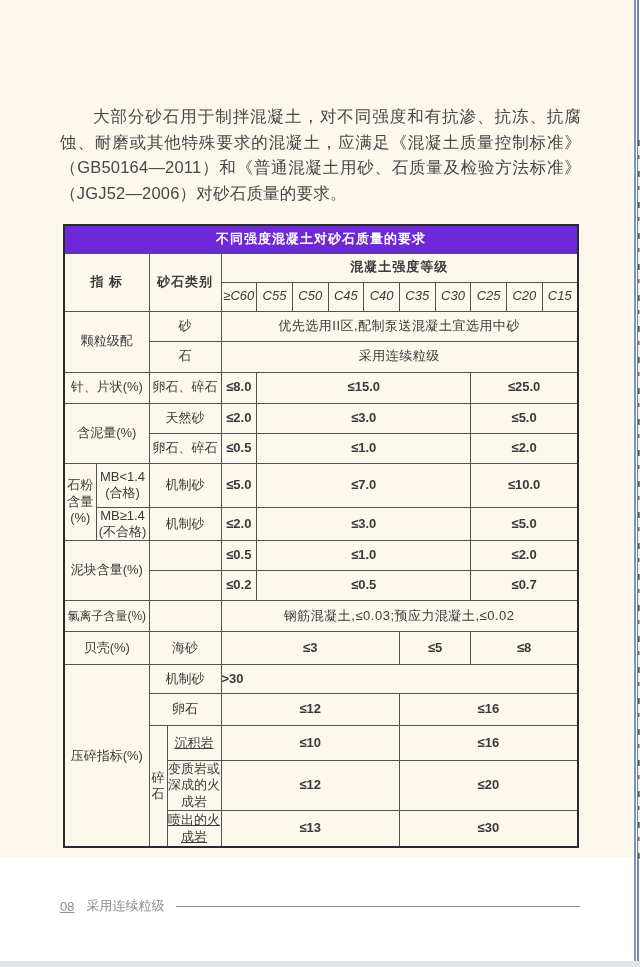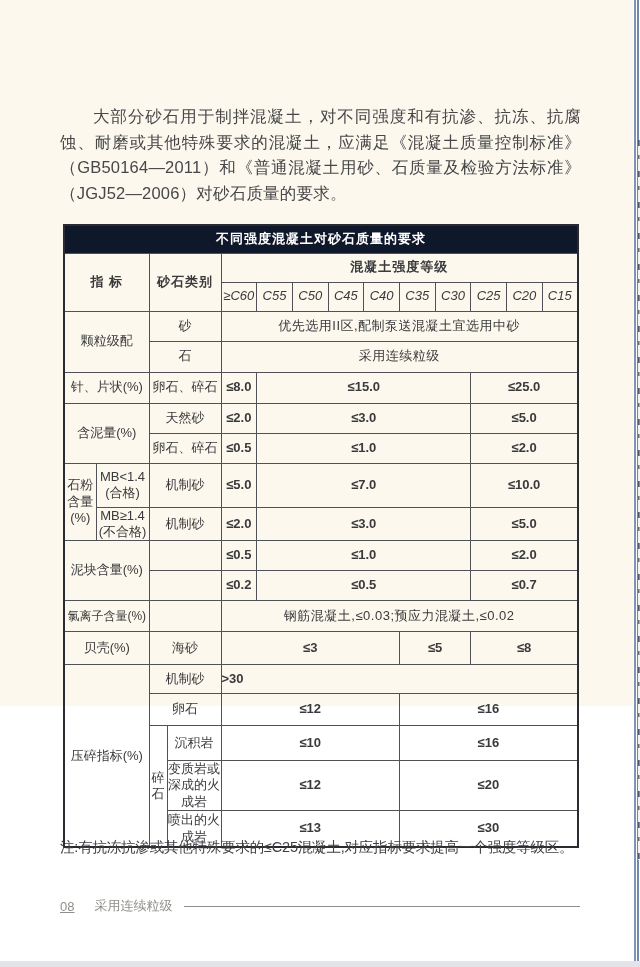--- a/index.html
+++ b/index.html
@@ -1,67 +1,67 @@
 <!DOCTYPE html>
 <html><head>
 <meta charset="utf-8">
 <style>
   html,body{margin:0;padding:0;}
   body{
     width:640px;height:967px;position:relative;background:#ffffff;overflow:hidden;
     font-family:"Liberation Sans","DejaVu Sans",sans-serif;
   }
   .page{
-    position:absolute;left:0;top:0;width:633px;height:706px;
+    position:absolute;left:0;top:0;width:633px;height:858px;
     background:#fcf8ed;
   }
   
   .intro{
     position:absolute;left:60px;top:104px;width:521px;margin:0;
     font-size:16.5px;line-height:25.5px;color:#47474a;
     text-align:justify;text-indent:2em;letter-spacing:.2px;
   }
   
   table.qtable{
     position:absolute;left:63px;top:224px;width:514px;
     border-collapse:collapse;table-layout:fixed;
     border:2px solid #2a2b30;
     color:#3a3a3c;
   }
   table.qtable td{
     border:1px solid #515257;text-align:center;vertical-align:middle;
     padding:0;font-size:13px;line-height:1.25;overflow:hidden;
   }
   td.title-cell{
-    background:#0f172a;color:#ffffff;font-weight:bold;font-size:15px;
+    background:#6d28d9;color:#ffffff;font-weight:bold;font-size:15px;
     letter-spacing:1px;border-bottom:2px solid #2a2b30;
   }
   td.hdr{font-weight:bold;font-size:14px;letter-spacing:1px;}
   td.grade{font-size:12px;letter-spacing:0;font-style:italic;}
   td.g0{font-size:11px;}
   td.lbl{font-size:12.5px;}
   td.cat{font-size:13px;}
   td.val{font-size:13px;font-weight:bold;}
   td.wide-val{font-size:13px;letter-spacing:.5px;margin-left:8px;}
   td.mbcell{font-size:10.5px;line-height:1.2;padding:0 1px;}
   td.vlabel{font-size:11.5px;line-height:1.35;word-break:break-all;padding:0 4px;}
   td.crushed{font-size:12px;line-height:1.15;word-break:break-all;padding:0 2px;}
-  td.rock{font-size:12px;word-break:break-all;padding:0 7px;line-height:1.3;}
+  td.rock{font-size:12px;word-break:break-all;padding:0 7px;line-height:1.3;text-decoration:underline;}
   td.rock-xs{font-size:9.5px;word-break:break-all;padding:0 3px;line-height:1.35;}
   
   .note{
     position:absolute;left:60px;top:838px;width:528px;margin:0;
     font-size:14.5px;color:#404043;letter-spacing:-.2px;white-space:nowrap;
   }
   
   .footer{
     position:absolute;left:60px;top:897px;width:520px;
     display:flex;align-items:center;color:#8f8f89;font-size:13px;
   }
-  .footer .num{margin-right:20px;text-decoration:underline;}
+  .footer .num{margin-right:12px;text-decoration:underline;}
   .footer .rule{flex:1;border-top:1.5px solid #8f8f89;margin-left:12px;}
   
   .edge-line-1{position:absolute;left:634px;top:0;width:2px;height:961px;background:#8094b8;}
   .edge-line-2{position:absolute;left:637px;top:0;width:2px;height:961px;background:#7488ac;}
   .edge-flecks{
     position:absolute;left:638px;top:140px;width:2px;height:720px;
     background:repeating-linear-gradient(180deg,
       rgba(42,48,66,.55) 0 6px, rgba(246,244,238,.95) 6px 15px,
       rgba(88,74,48,.45) 15px 19px, rgba(246,244,238,.95) 19px 31px);
   }
@@ -219,21 +219,20 @@
       <td colspan="5" class="val">≤20</td>
     </tr>
     <tr style="height:37px">
       <td class="rock">喷出的火成岩</td>
       <td colspan="5" class="val">≤13</td>
       <td colspan="5" class="val">≤30</td>
     </tr>
   </tbody>
     </table>
 
-  <p class="note">注:有抗冻抗渗或其他特殊要求的≤C25混凝土,对应指标要求提高一个强度等级区。</p>
 
   <div class="footer">
     <span class="num">08</span>
     <span>采用连续粒级</span>
     <span class="rule"></span>
   </div>
 
 </div>
 
 <div class="edge-line-1"></div>

